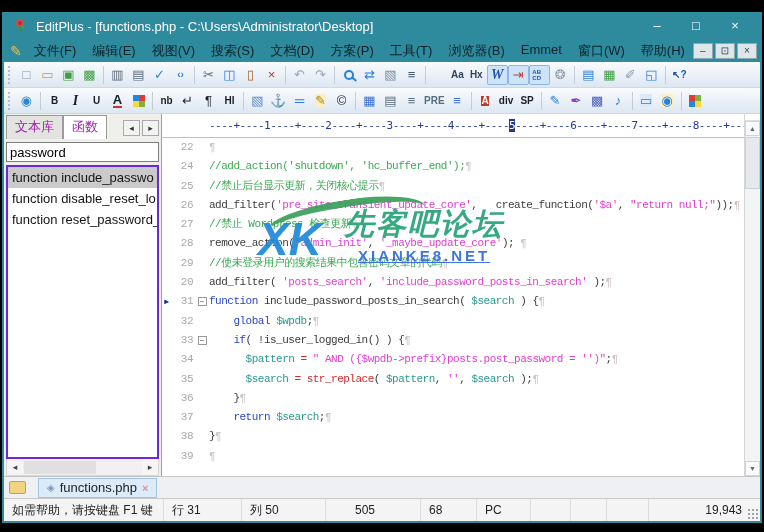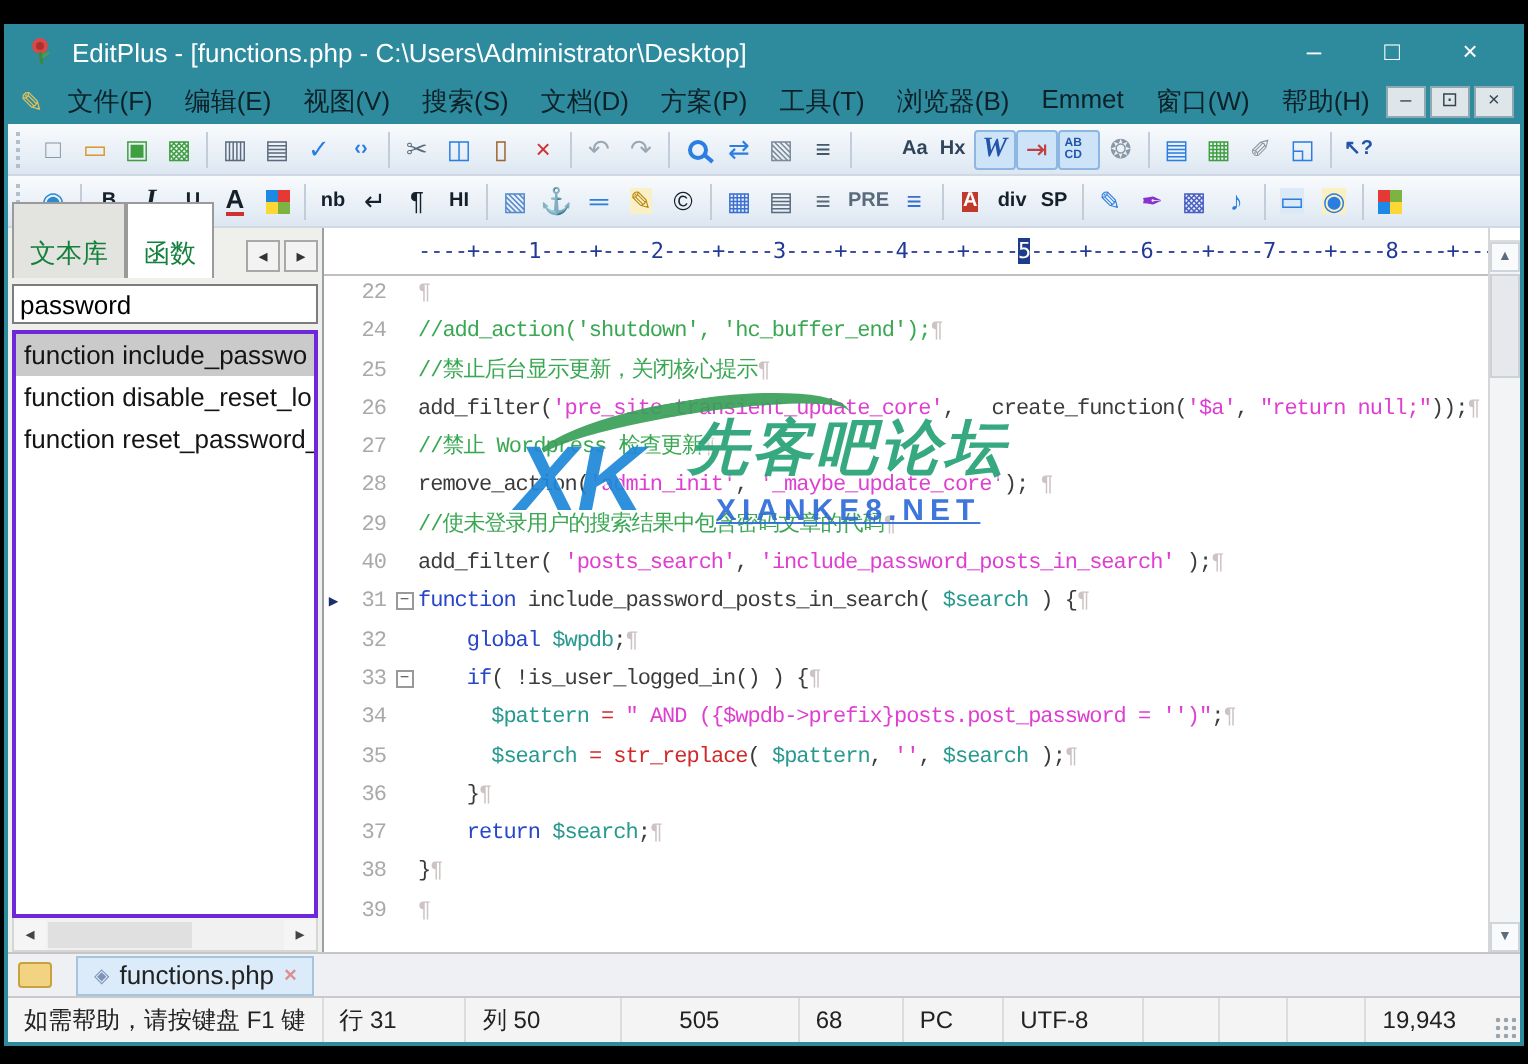--- a/index.html
+++ b/index.html
@@ -36,21 +36,21 @@
   .i-win{width:12px;height:12px;display:inline-block;
     background-image:linear-gradient(90deg,#e53935 50%,#7cb342 50%),linear-gradient(90deg,#1e88e5 50%,#fdd835 50%);
     background-size:100% 50%;background-position:0 0,0 100%;background-repeat:no-repeat}
   .i-palette{width:12px;height:12px;display:inline-block;
     background-image:linear-gradient(90deg,#1e88e5 50%,#e53935 50%),linear-gradient(90deg,#fdd835 50%,#7cb342 50%);
     background-size:100% 50%;background-position:0 0,0 100%;background-repeat:no-repeat}
   
   .main{flex:1;display:flex;min-height:0;background:#fff}
   .sidebar{width:158px;background:#efefec;border-right:1px solid #9aa0a6;display:flex;flex-direction:column;flex:none}
   .side-tabs{height:25px;display:flex;align-items:flex-end;padding:0 2px}
-  .stab{font-size:13px;padding:16px 8px 3px;border:1px solid #9a9a9a;border-bottom:none;background:#e3e3df;color:#15803d;white-space:nowrap}
+  .stab{font-size:13px;padding:2px 8px 3px;border:1px solid #9a9a9a;border-bottom:none;background:#e3e3df;color:#a21caf;white-space:nowrap}
   .stab.on{background:#fff;position:relative;z-index:2}
   .sarrows{margin-left:auto;display:flex;gap:2px;margin-bottom:3px}
   .sarrow{width:17px;height:16px;border:1px solid #a8a8a8;background:#f3f3f3;font-size:9px;
           display:flex;align-items:center;justify-content:center;color:#333}
   .side-search{margin:3px 2px 2px;height:20px;border:1px solid #7d7d7d;font-size:13px;padding:0 3px;
                font-family:"Liberation Sans",sans-serif;background:#fff}
   .side-list{flex:1;background:#fff;border:2px solid #6d28d9;margin:1px 2px 0;overflow:hidden}
   .sitem{height:21px;line-height:21px;font-size:13px;color:#141414;padding:0 4px;white-space:nowrap;overflow:hidden}
   .sitem.sel{background:#cacaca}
   .side-hscroll{height:17px;display:flex;align-items:center;background:#f1f1f1;margin:0 2px;border:1px solid #d6d6d6;border-top:none}
@@ -95,21 +95,21 @@
            padding:0 5px;gap:12px;flex:none}
   .i-folder{width:17px;height:13px;background:#f2d381;border:1px solid #c9a23e;border-radius:2px}
   .dtab{height:20px;background:#dcebfa;border:1px solid #a6c3e0;display:flex;align-items:center;
         padding:0 8px;gap:5px;font-size:13px;color:#222}
   .dia{color:#7d95b5;font-size:10px}
   .dx{color:#dc8f8f;font-weight:bold;font-size:11px}
   
   .statusbar{height:23px;background:#f4f4f4;border-top:1px solid #c9c9c9;display:flex;align-items:center;
              font-size:12px;color:#222;flex:none}
   .seg{height:100%;display:flex;align-items:center;padding:0 8px;border-right:1px solid #dcdcdc;white-space:nowrap}
-  .seg.last{flex:1;justify-content:flex-end;border-right:none;padding-right:32px;position:relative}
+  .seg.last{flex:1;justify-content:flex-end;border-right:none;padding-right:18px;position:relative}
   .grip{position:absolute;right:2px;bottom:2px;width:11px;height:11px;
         background-image:radial-gradient(#9aa4ad 1px,transparent 1.3px);background-size:4px 4px}
 </style>
 </head>
 <body>
 
 <div class="screen">
   <div class="window">
 
     <div class="titlebar">
@@ -374,21 +374,21 @@
       <div class="editor">
         <div class="ruler"><span>----+----1----+----2----+----3----+----4----+----</span><span class="rhl">5</span><span>----+----6----+----7----+----8----+----9----+---</span></div>
         <div class="code" id="code">
             <div class="cl"><span class="cur"></span><span class="ln">22</span><span class="fold"></span><span class="txl"><span class="tk-p">¶</span></span></div>
             <div class="cl"><span class="cur"></span><span class="ln">24</span><span class="fold"></span><span class="txl"><span class="tk-c">//add_action('shutdown', 'hc_buffer_end');</span><span class="tk-p">¶</span></span></div>
             <div class="cl"><span class="cur"></span><span class="ln">25</span><span class="fold"></span><span class="txl"><span class="tk-c">//禁止后台显示更新，关闭核心提示</span><span class="tk-p">¶</span></span></div>
             <div class="cl"><span class="cur"></span><span class="ln">26</span><span class="fold"></span><span class="txl"><span class="tk-d">add_filter(</span><span class="tk-s">'pre_site_transient_update_core'</span><span class="tk-d">,   create_function(</span><span class="tk-s">'$a'</span><span class="tk-d">, </span><span class="tk-s">"return null;"</span><span class="tk-d">));</span><span class="tk-p">¶</span></span></div>
             <div class="cl"><span class="cur"></span><span class="ln">27</span><span class="fold"></span><span class="txl"><span class="tk-c">//禁止 Wordpress 检查更新</span><span class="tk-p">¶</span></span></div>
             <div class="cl"><span class="cur"></span><span class="ln">28</span><span class="fold"></span><span class="txl"><span class="tk-d">remove_action(</span><span class="tk-s">'admin_init'</span><span class="tk-d">, </span><span class="tk-s">'_maybe_update_core'</span><span class="tk-d">); </span><span class="tk-p">¶</span></span></div>
             <div class="cl"><span class="cur"></span><span class="ln">29</span><span class="fold"></span><span class="txl"><span class="tk-c">//使未登录用户的搜索结果中包含密码文章的代码</span><span class="tk-p">¶</span></span></div>
-            <div class="cl"><span class="cur"></span><span class="ln">40</span><span class="fold"></span><span class="txl"><span class="tk-d">add_filter( </span><span class="tk-s">'posts_search'</span><span class="tk-d">, </span><span class="tk-s">'include_password_posts_in_search'</span><span class="tk-d"> );</span><span class="tk-p">¶</span></span></div>
+            <div class="cl"><span class="cur"></span><span class="ln">20</span><span class="fold"></span><span class="txl"><span class="tk-d">add_filter( </span><span class="tk-s">'posts_search'</span><span class="tk-d">, </span><span class="tk-s">'include_password_posts_in_search'</span><span class="tk-d"> );</span><span class="tk-p">¶</span></span></div>
             <div class="cl"><span class="cur">▶</span><span class="ln">31</span><span class="fold"><span class="fbox">−</span></span><span class="txl"><span class="tk-k">function</span><span class="tk-d"> include_password_posts_in_search( </span><span class="tk-v">$search</span><span class="tk-d"> ) {</span><span class="tk-p">¶</span></span></div>
             <div class="cl"><span class="cur"></span><span class="ln">32</span><span class="fold"></span><span class="txl"><span class="tk-d">    </span><span class="tk-k">global</span><span class="tk-d"> </span><span class="tk-v">$wpdb</span><span class="tk-d">;</span><span class="tk-p">¶</span></span></div>
             <div class="cl"><span class="cur"></span><span class="ln">33</span><span class="fold"><span class="fbox">−</span></span><span class="txl"><span class="tk-d">    </span><span class="tk-k">if</span><span class="tk-d">( !is_user_logged_in() ) {</span><span class="tk-p">¶</span></span></div>
             <div class="cl"><span class="cur"></span><span class="ln">34</span><span class="fold"></span><span class="txl"><span class="tk-d">      </span><span class="tk-v">$pattern</span><span class="tk-d"> </span><span class="tk-f">=</span><span class="tk-d"> </span><span class="tk-s">" AND ({$wpdb-&gt;prefix}posts.post_password = '')"</span><span class="tk-d">;</span><span class="tk-p">¶</span></span></div>
             <div class="cl"><span class="cur"></span><span class="ln">35</span><span class="fold"></span><span class="txl"><span class="tk-d">      </span><span class="tk-v">$search</span><span class="tk-d"> </span><span class="tk-f">=</span><span class="tk-d"> </span><span class="tk-f">str_replace</span><span class="tk-d">( </span><span class="tk-v">$pattern</span><span class="tk-d">, </span><span class="tk-s">''</span><span class="tk-d">, </span><span class="tk-v">$search</span><span class="tk-d"> );</span><span class="tk-p">¶</span></span></div>
             <div class="cl"><span class="cur"></span><span class="ln">36</span><span class="fold"></span><span class="txl"><span class="tk-d">    }</span><span class="tk-p">¶</span></span></div>
             <div class="cl"><span class="cur"></span><span class="ln">37</span><span class="fold"></span><span class="txl"><span class="tk-d">    </span><span class="tk-k">return</span><span class="tk-d"> </span><span class="tk-v">$search</span><span class="tk-d">;</span><span class="tk-p">¶</span></span></div>
             <div class="cl"><span class="cur"></span><span class="ln">38</span><span class="fold"></span><span class="txl"><span class="tk-d">}</span><span class="tk-p">¶</span></span></div>
             <div class="cl"><span class="cur"></span><span class="ln">39</span><span class="fold"></span><span class="txl"><span class="tk-p">¶</span></span></div>
           </div>
@@ -418,20 +418,19 @@
       </span>
     </div>
 
     <div class="statusbar" id="statusbar">
         <div class="seg" style="width: 160px;">如需帮助，请按键盘 F1 键</div>
         <div class="seg" style="width: 78px;">行 31</div>
         <div class="seg" style="width: 84px;">列 50</div>
         <div class="seg" style="width: 74px; margin-left: 21px;">505</div>
         <div class="seg" style="width: 56px;">68</div>
         <div class="seg" style="width: 54px;">PC</div>
-        <div class="seg" style="width: 76px;">UTF-8</div>
         <div class="seg" style="width: 40px;"></div>
         <div class="seg" style="width: 36px;"></div>
         <div class="seg" style="width: 42px;"></div>
         <div class="seg last">19,943<span class="grip"></span></div>
       </div>
   </div>
 </div>
 
 </body></html>

